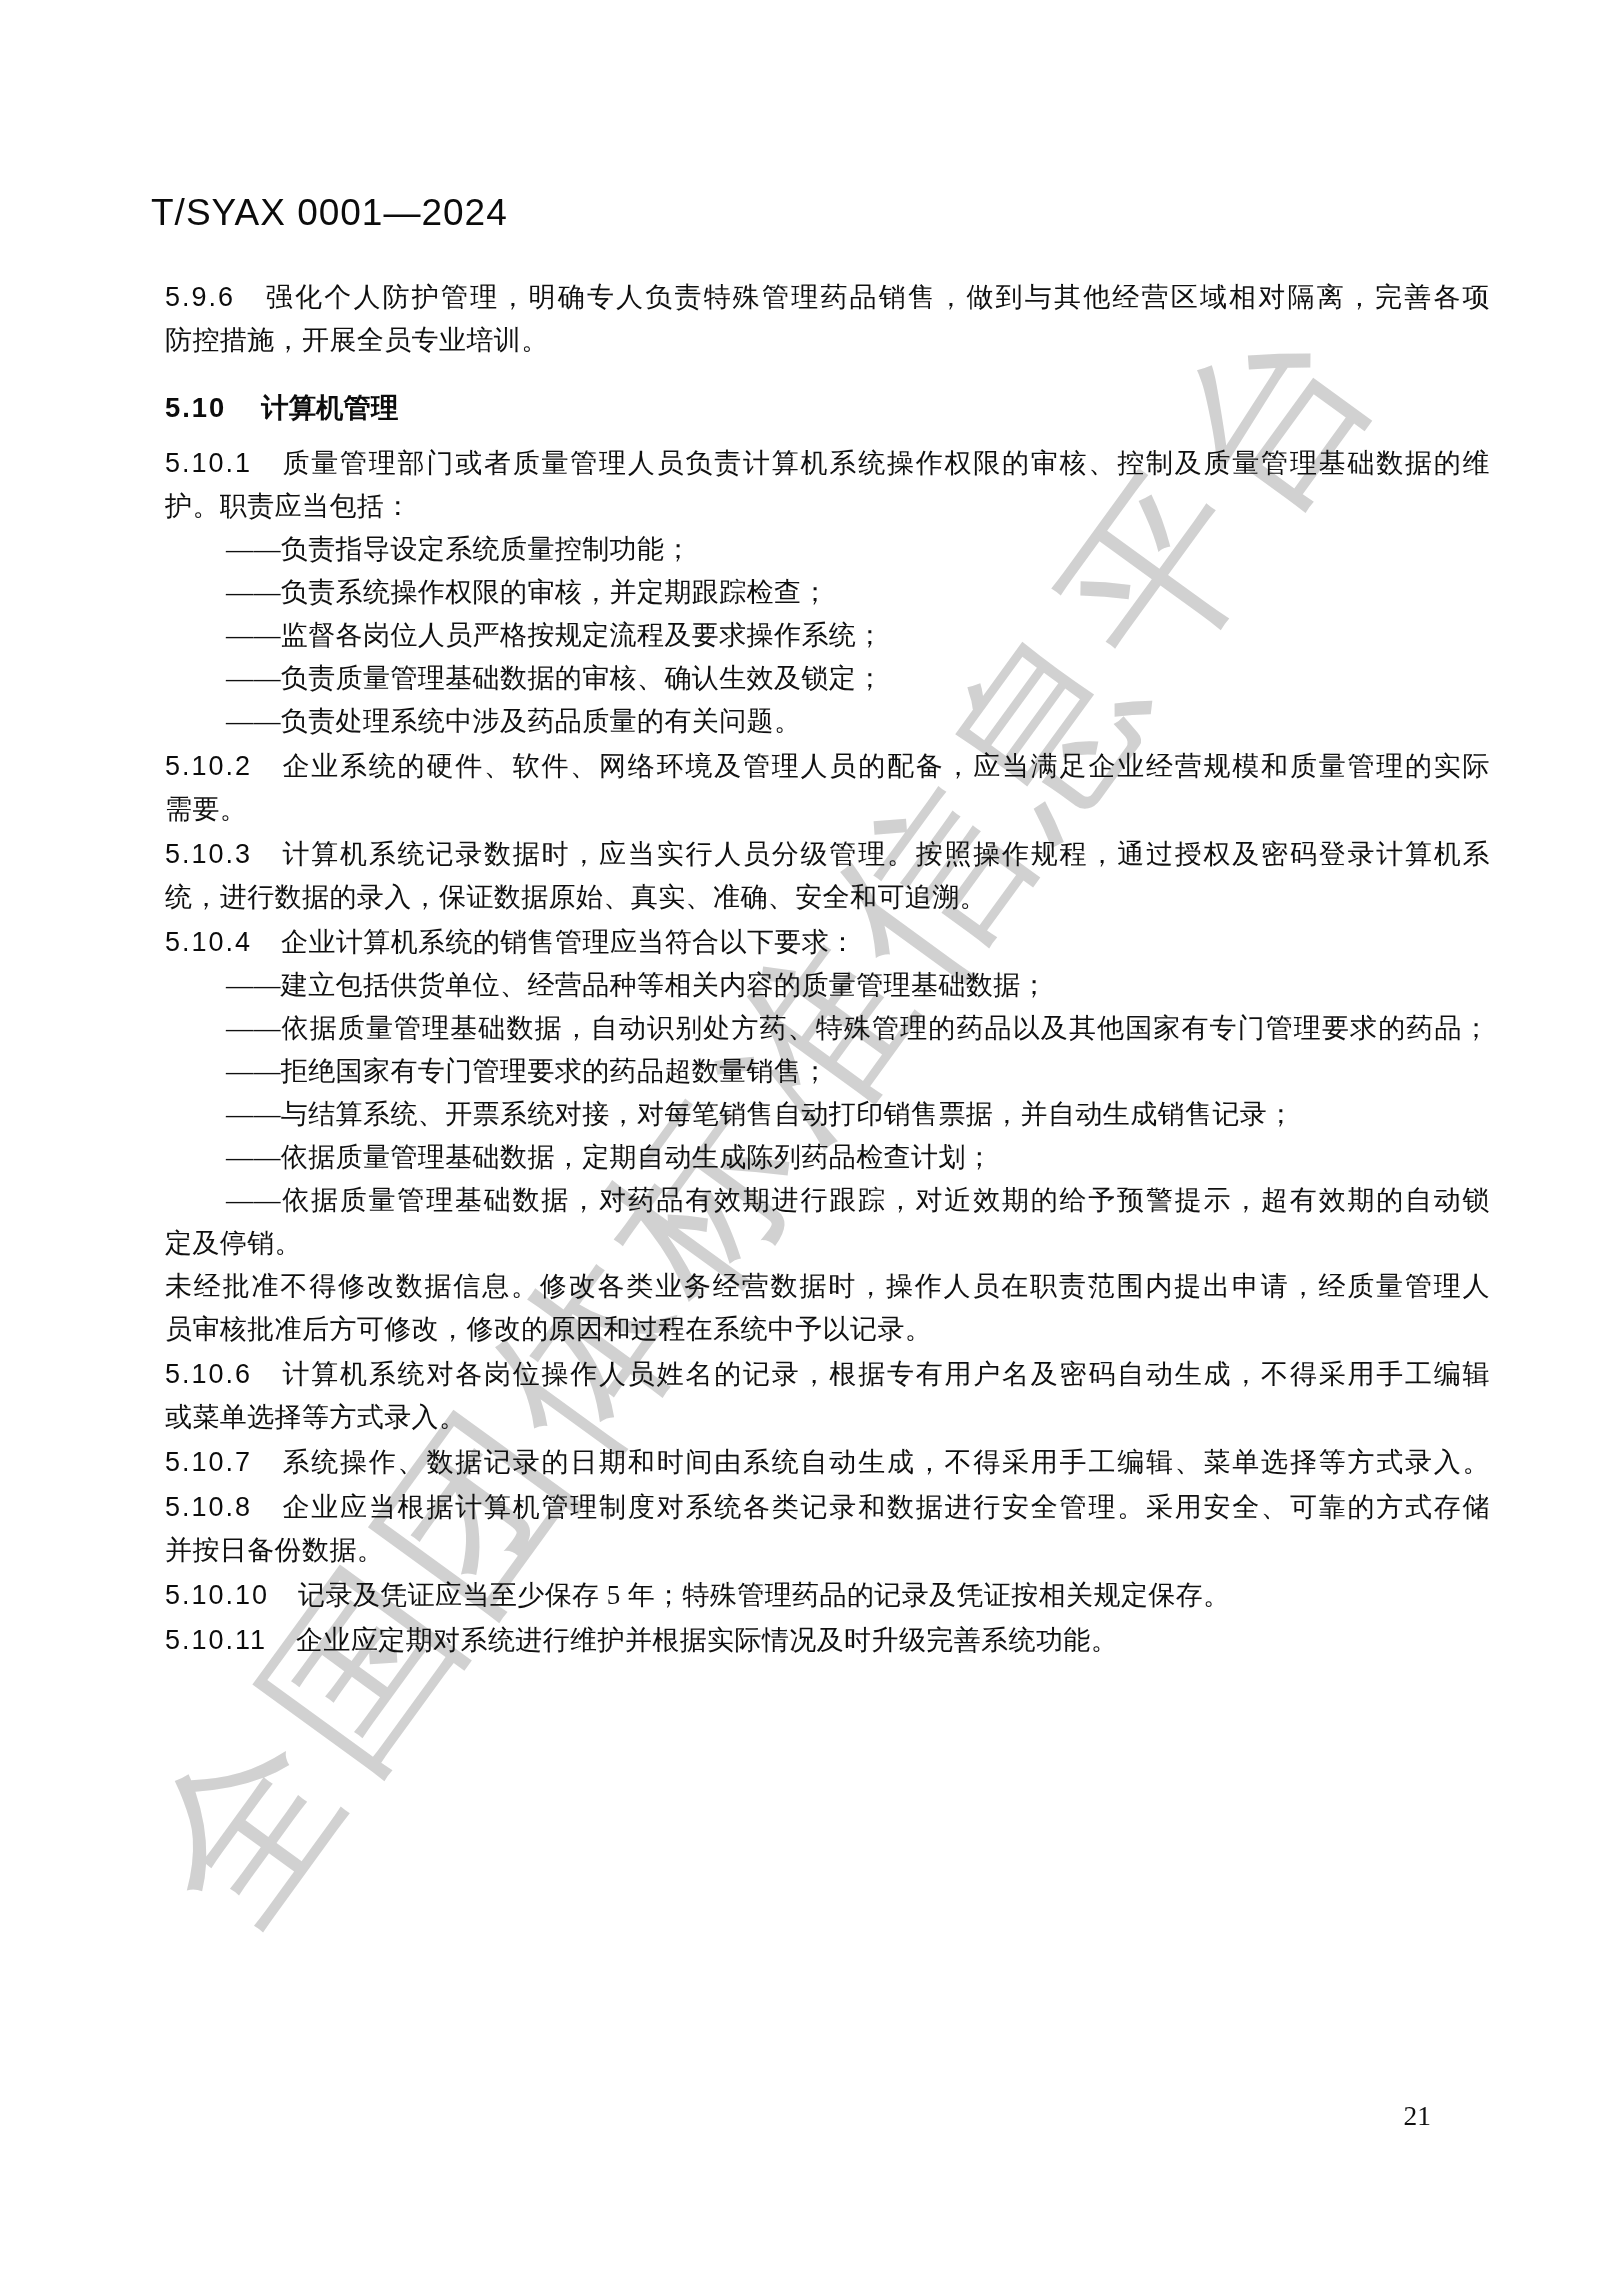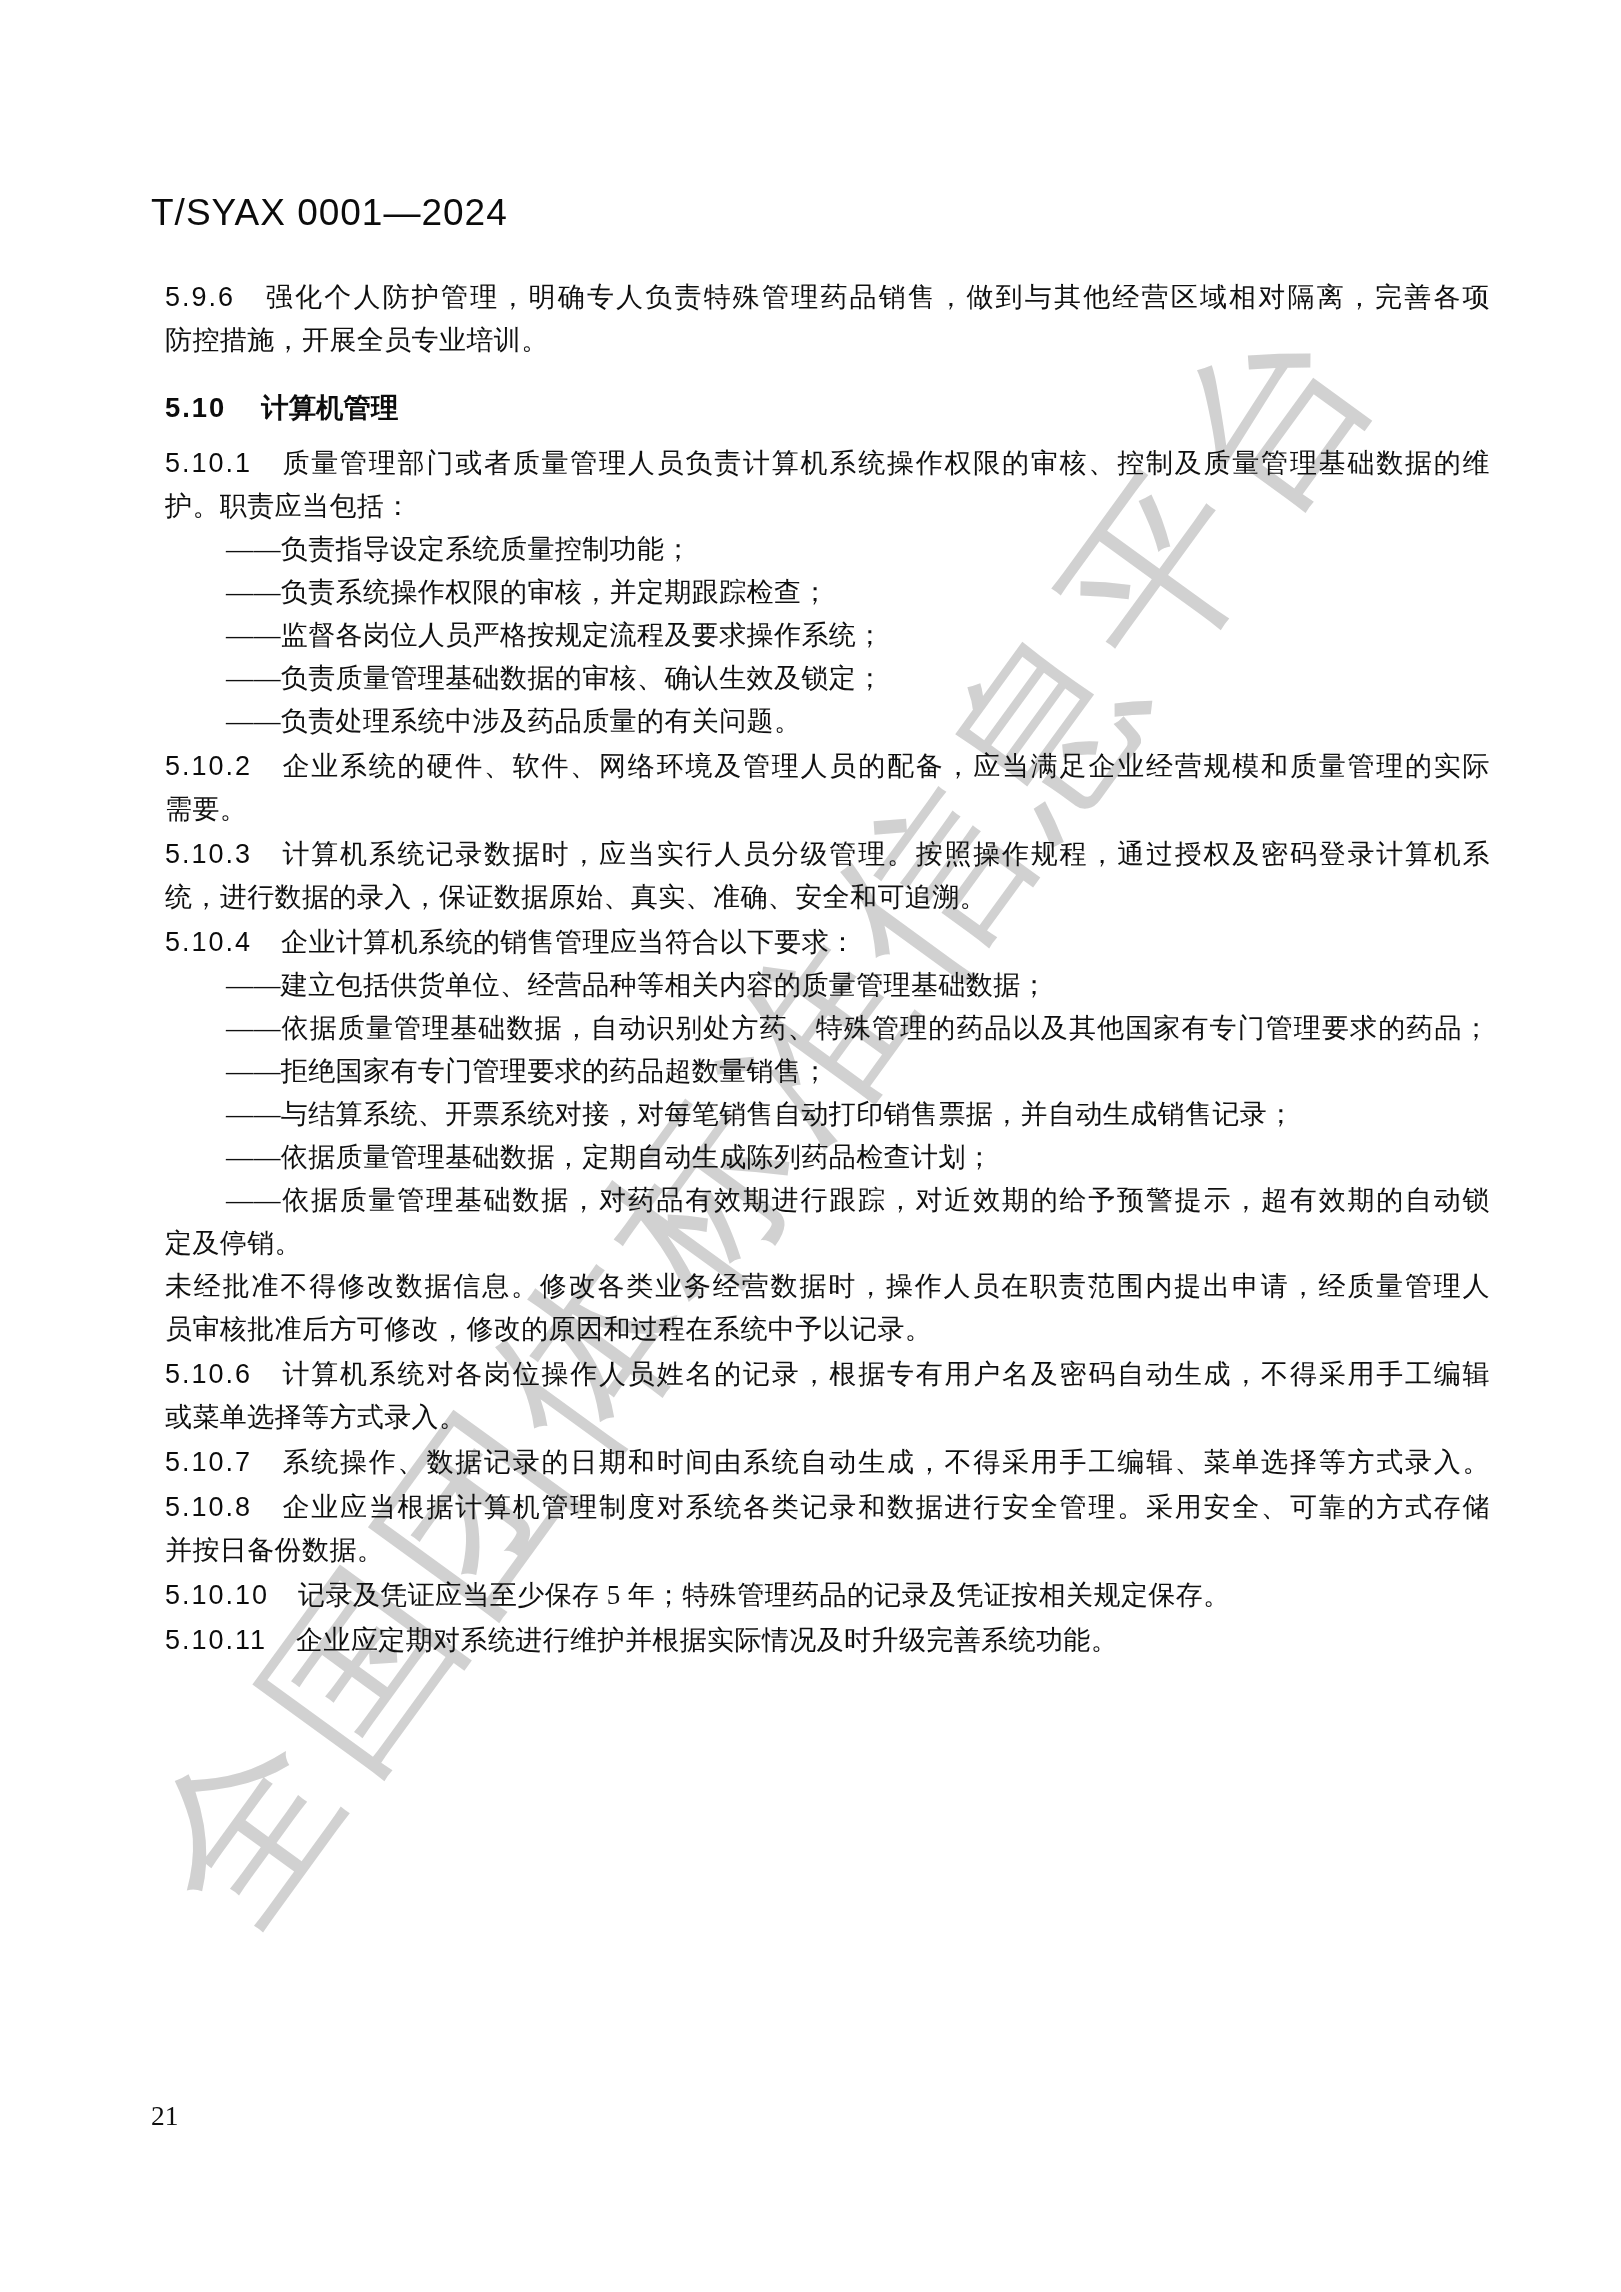--- a/index.html
+++ b/index.html
@@ -91,21 +91,21 @@
   .hd .num {
     font-weight: bold;
     margin-right: 35px;
   }
   
   #page-num {
     position: absolute;
     left: 151px;
     top: 2101px;
     width: 1280px;
-    text-align: left;
+    text-align: right;
     font-size: 27.4px;
     color: #101010;
     z-index: 1;
   }
 </style>
 </head>
 <body>
 
 <div id="page">
 

